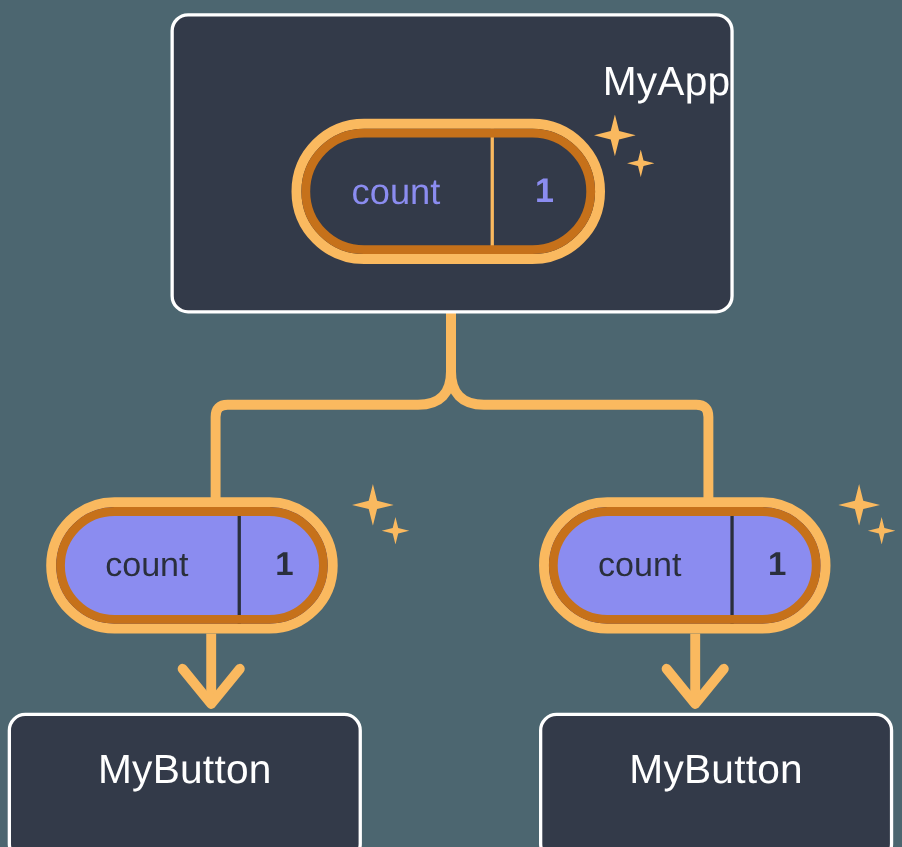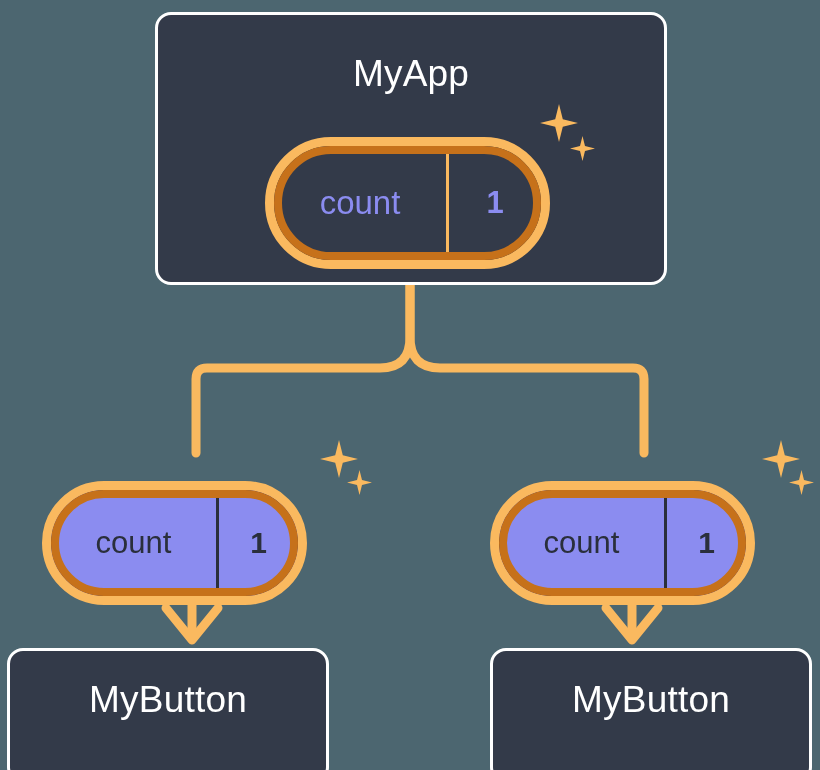--- a/index.html
+++ b/index.html
@@ -48,20 +48,21 @@
 
   #card-myapp {
     left: 155px;
     top: 12px;
     width: 512px;
     height: 273px;
   }
   #card-myapp .card-title {
     top: 38px;
     font-size: 37px;
+    text-align: right;
   }
 
   #card-mybutton-left {
     left: 7px;
     top: 648px;
     width: 322px;
     height: 135px;
   }
   #card-mybutton-right {
     left: 490px;
@@ -71,21 +72,20 @@
   }
   #card-mybutton-left .card-title,
   #card-mybutton-right .card-title {
     top: 28px;
     font-size: 37px;
   }
 
   
   .pill-wrap {
     position: absolute;
-    margin-top: 29px;
   }
   .pill {
     position: relative;
     box-sizing: border-box;
     border-radius: 999px;
     display: flex;
     align-items: stretch;
     
     border: 9px solid #fab95f;
     outline: 8px solid #c6711a;

